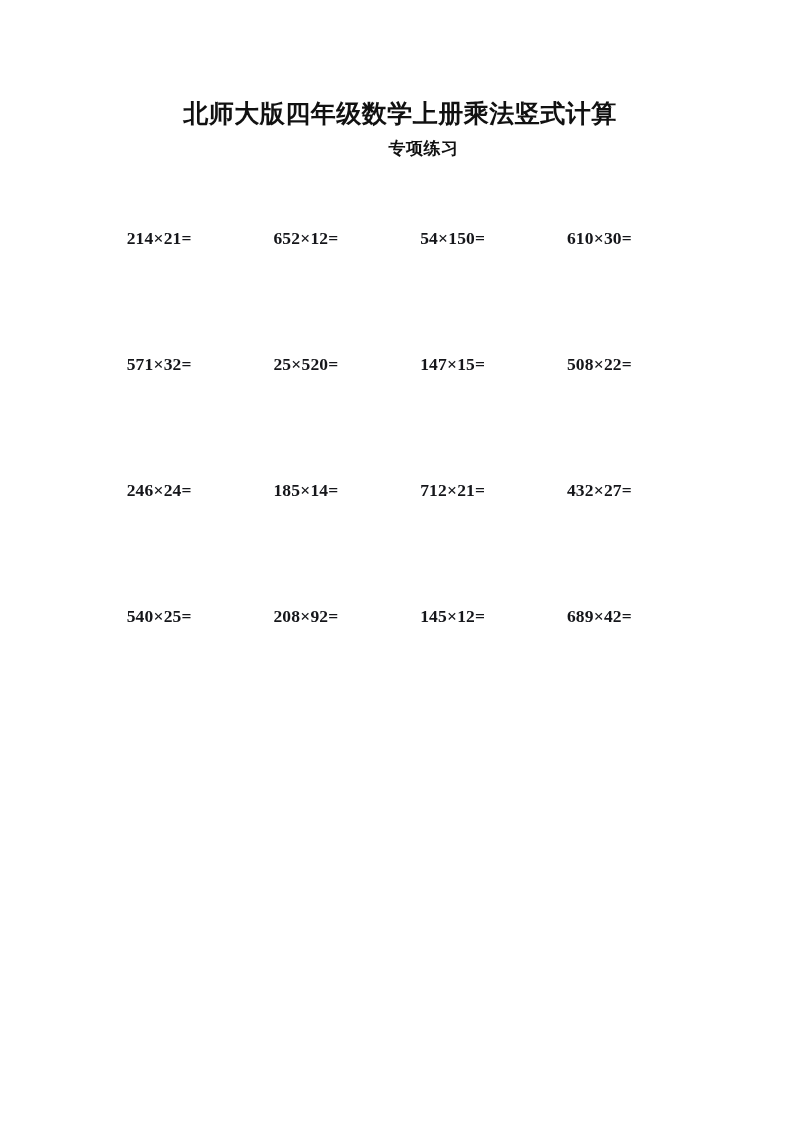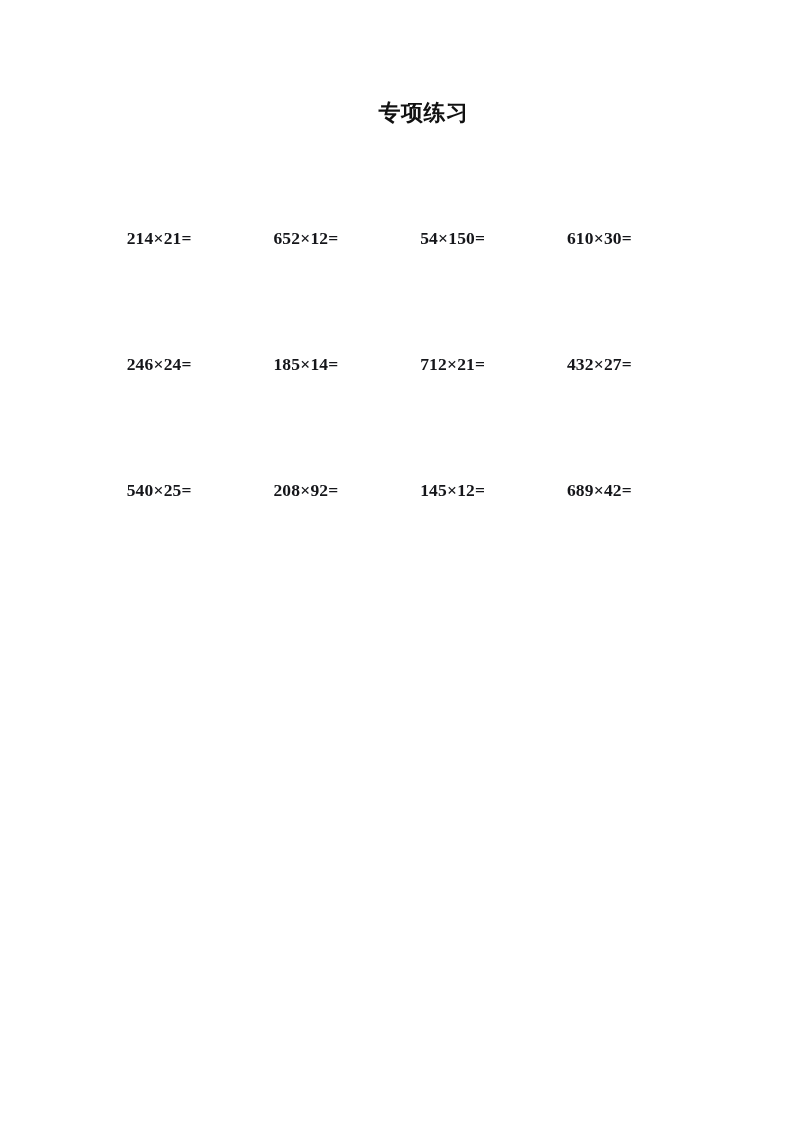--- a/index.html
+++ b/index.html
@@ -30,21 +30,21 @@
     display: block;
     font-family: "Liberation Serif", "DejaVu Serif", serif;
     font-weight: bold;
     font-size: 25px;
     line-height: 36px;
     letter-spacing: 0.5px;
     color: #111111;
     white-space: nowrap;
   }
   .title-line-2 {
-    font-size: 22px;
+    font-size: 17px;
     line-height: 34px;
     letter-spacing: 0.5px;
     padding-left: 47px;
   }
 
   
   .exercise-grid {
     position: absolute;
     left: 92px;
     top: 227px;
@@ -69,33 +69,40 @@
     color: #15161a;
     letter-spacing: 0.2px;
   }
 </style>
 </head>
 <body>
 
 <div class="page">
 
   <div class="title-block">
+    <span class="title-line title-line-1">北师大版四年级数学上册乘法竖式计算</span>
     <span class="title-line title-line-2">专项练习</span>
   </div>
 
   <div class="exercise-grid">
 
     <div class="exercise-row">
       <div class="exercise-cell">214×21=</div>
       <div class="exercise-cell">652×12=</div>
       <div class="exercise-cell">54×150=</div>
       <div class="exercise-cell">610×30=</div>
     </div>
 
 
+    <div class="exercise-row">
+      <div class="exercise-cell">571×32=</div>
+      <div class="exercise-cell">25×520=</div>
+      <div class="exercise-cell">147×15=</div>
+      <div class="exercise-cell">508×22=</div>
+    </div>
 
     <div class="exercise-row">
       <div class="exercise-cell">246×24=</div>
       <div class="exercise-cell">185×14=</div>
       <div class="exercise-cell">712×21=</div>
       <div class="exercise-cell">432×27=</div>
     </div>
 
     <div class="exercise-row">
       <div class="exercise-cell">540×25=</div>

